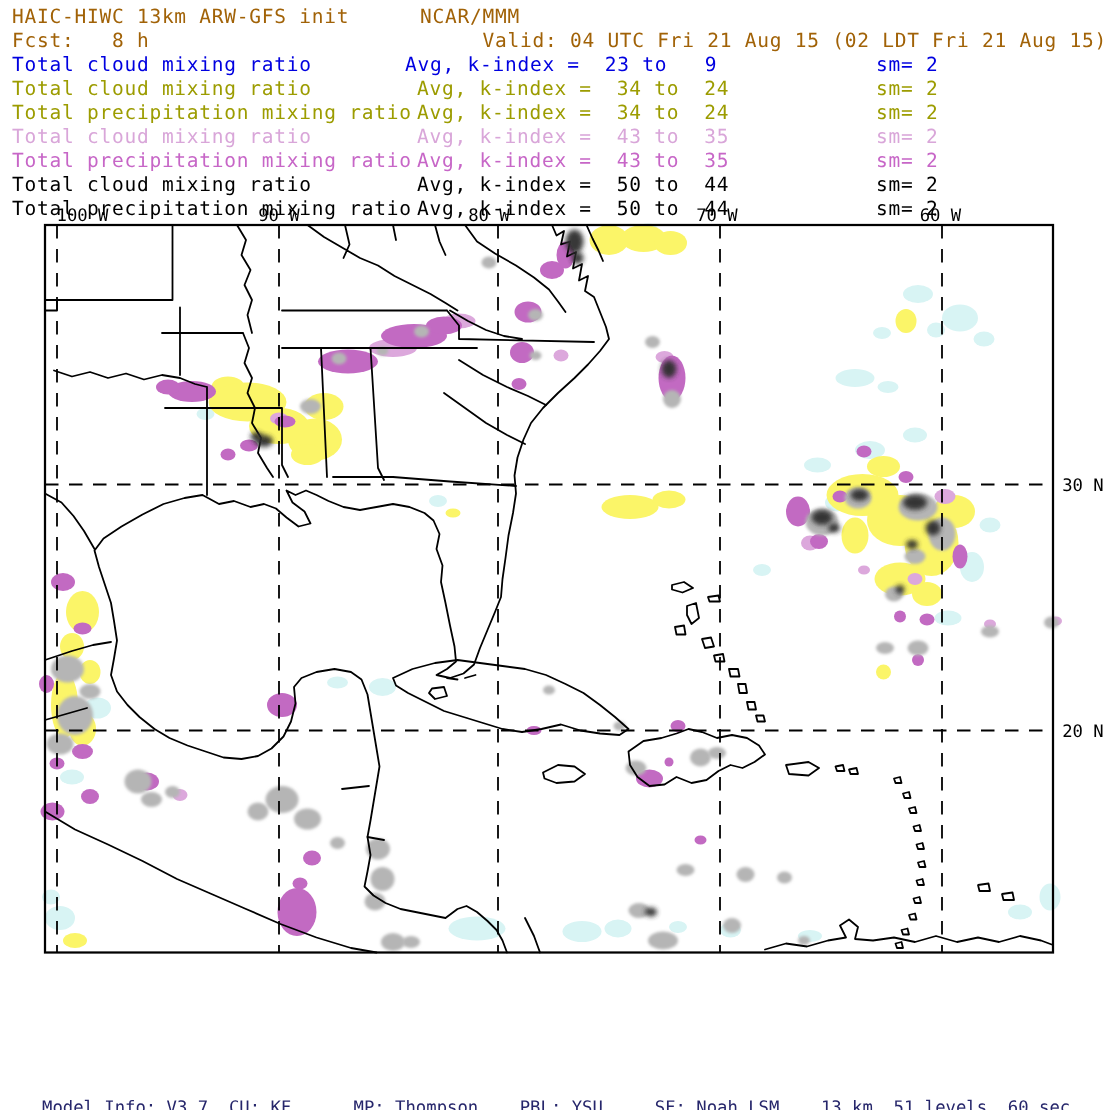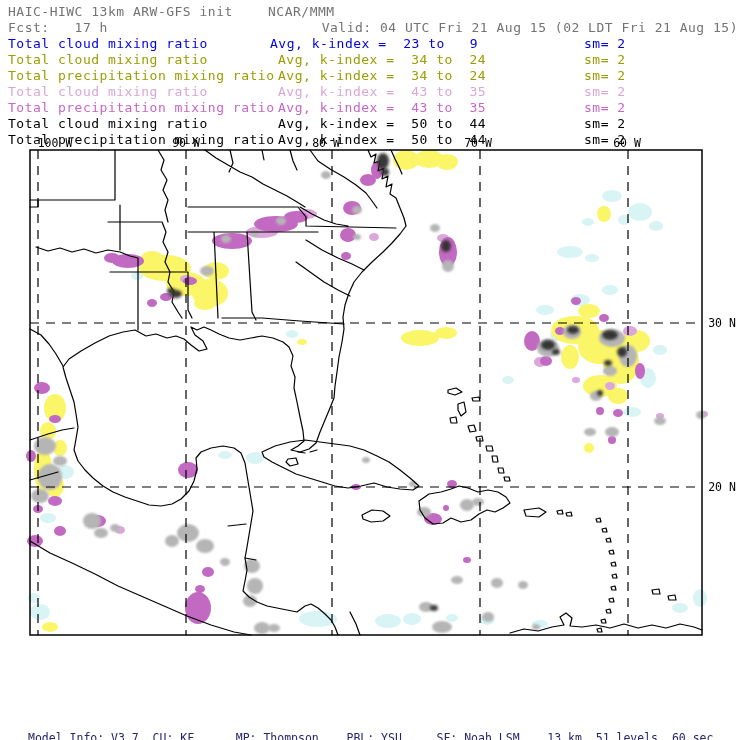--- a/index.html
+++ b/index.html
@@ -1,35 +1,35 @@
 <!DOCTYPE html>
 <html><head>
 <meta charset="utf-8">
 <style>
   html,body{margin:0;padding:0;background:#ffffff;}
   #stage{position:relative;width:740px;height:740px;background:#fff;overflow:hidden;
          font-family:"DejaVu Sans Mono","Liberation Mono",monospace;}
-  .hrow{position:absolute;height:16px;font-size:13px;letter-spacing:.5px;white-space:pre;color:#737373;}
+  .hrow{position:absolute;height:16px;font-size:13px;letter-spacing:.5px;white-space:pre;color:#a16207;}
   .hcell{position:absolute;top:0;white-space:pre;}
   #map-svg{position:absolute;left:0;top:0;z-index:1;}
   .hdr{z-index:2;}
   #footer{position:absolute;left:0;top:706px;width:740px;z-index:2;
           font-size:11.5px;line-height:13px;white-space:pre;}
 </style>
 </head>
 <body>
 
 <div id="stage">
 
   <div class="hrow hdr" style="top:4px;left:0;width:740px;">
     <span class="hcell" style="left:8px;">HAIC-HIWC 13km ARW-GFS init</span>
-    <span class="hcell" style="left:268px;text-align:center;">NCAR/MMM</span>
+    <span class="hcell" style="left:280px;text-align:center;">NCAR/MMM</span>
   </div>
   <div class="hrow hdr" style="top:20px;left:0;width:740px;">
-    <span class="hcell" style="left:8px;">Fcst:   17 h</span>
+    <span class="hcell" style="left:8px;">Fcst:   8 h</span>
     <span class="hcell" style="right:2px;">Valid: 04 UTC Fri 21 Aug 15 (02 LDT Fri 21 Aug 15)</span>
   </div>
 
   <div class="hrow hdr" style="top: 36px; color: rgb(0, 0, 224);">
     <span class="hcell" style="left:8px;">Total cloud mixing ratio</span>
     <span class="hcell" style="left:270px;">Avg, k-index =  23 to   9</span>
     <span class="hcell" style="left:584px;">sm= 2</span>
   </div>
   <div class="hrow hdr" style="top: 52px; color: rgb(156, 156, 0);">
     <span class="hcell" style="left:8px;">Total cloud mixing ratio</span>

